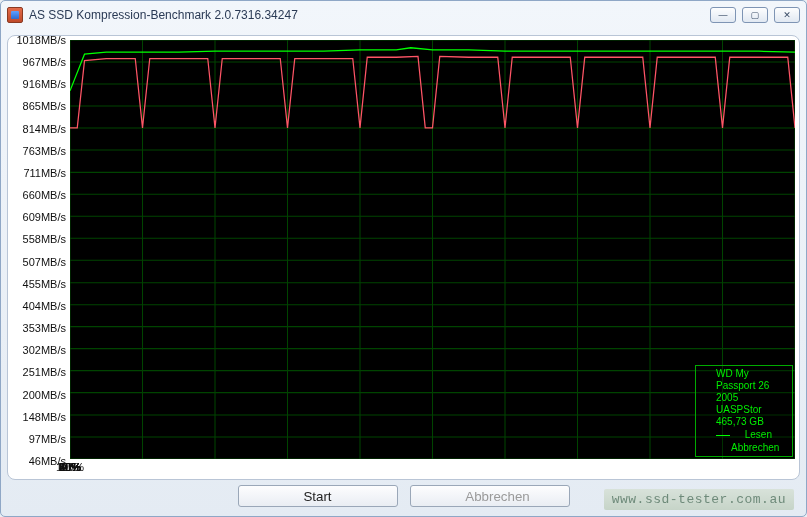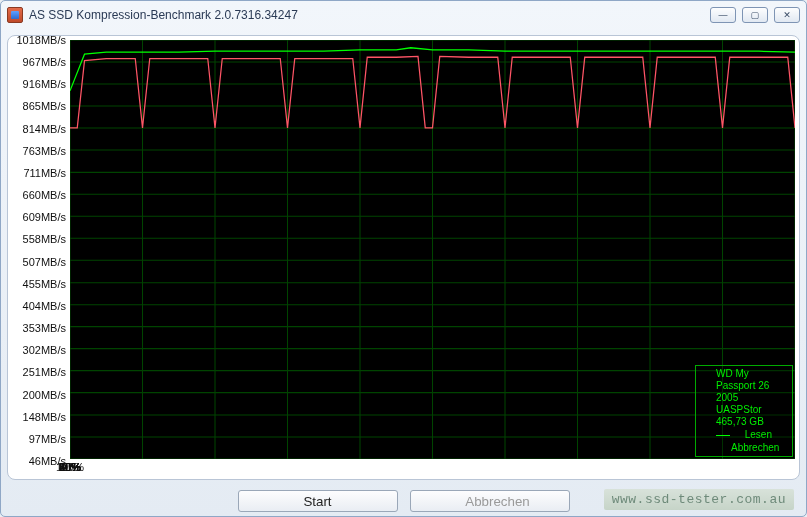--- a/index.html
+++ b/index.html
@@ -19,21 +19,21 @@
   .ylabels { width:58px; display:flex; flex-direction:column; justify-content:space-between; text-align:right; padding:0 4px 0 0; color:#111; font-size:11px; }
   .ylabels div { height:0; line-height:0; white-space:nowrap; }
   .plot { flex:1; background:#000; position:relative; margin-bottom:2px; }
   svg.plotsvg { position:absolute; inset:0; width:100%; height:100%; }
   .xlabels { height:16px; display:flex; margin-left:58px; color:#111; font-size:11px; }
   .xlabels div { position:absolute; transform:translateX(-50%); }
   .xlabwrap { position:relative; flex:1; }
   .legendbox { position:absolute; right:2px; bottom:2px; width:98px; border:1px solid #00aa00; background:rgba(0,0,0,0.3); color:#00ee00; font-size:10px; line-height:12px; padding:2px 20px; font-family:Tahoma,sans-serif; }
   .legendbox .lrow { display:flex; align-items:center; gap:15px; margin-top:1px; }
   .lkey { width:16px; height:0; border-top:1px solid; }
-  .btnrow { height:32px; display:flex; align-items:flex-end; justify-content:center; gap:12px; position:relative; }
+  .btnrow { height:32px; display:flex; align-items:center; justify-content:center; gap:12px; position:relative; }
   .appbtn { width:160px; height:22px; border:1px solid #9aa7b8; border-radius:3px; background:linear-gradient(#fdfdfe,#e9edf3); color:#222; cursor:pointer; }
   .appbtn.disabled { color:#9a9a9a; cursor:default;padding-left:16px; }
   .watermark { position:absolute; right:6px; bottom:2px; color:#6e8a7a; font-family:Liberation Mono, monospace; font-size:13px; letter-spacing:0.5px; background:linear-gradient(#d8e2da,#c6d4c8); padding:3px 8px; border-radius:2px; }
 </style>
 </head>
 <body>
 
 <div class="window">
   <div class="titlebar">
     <div class="icon"></div>

